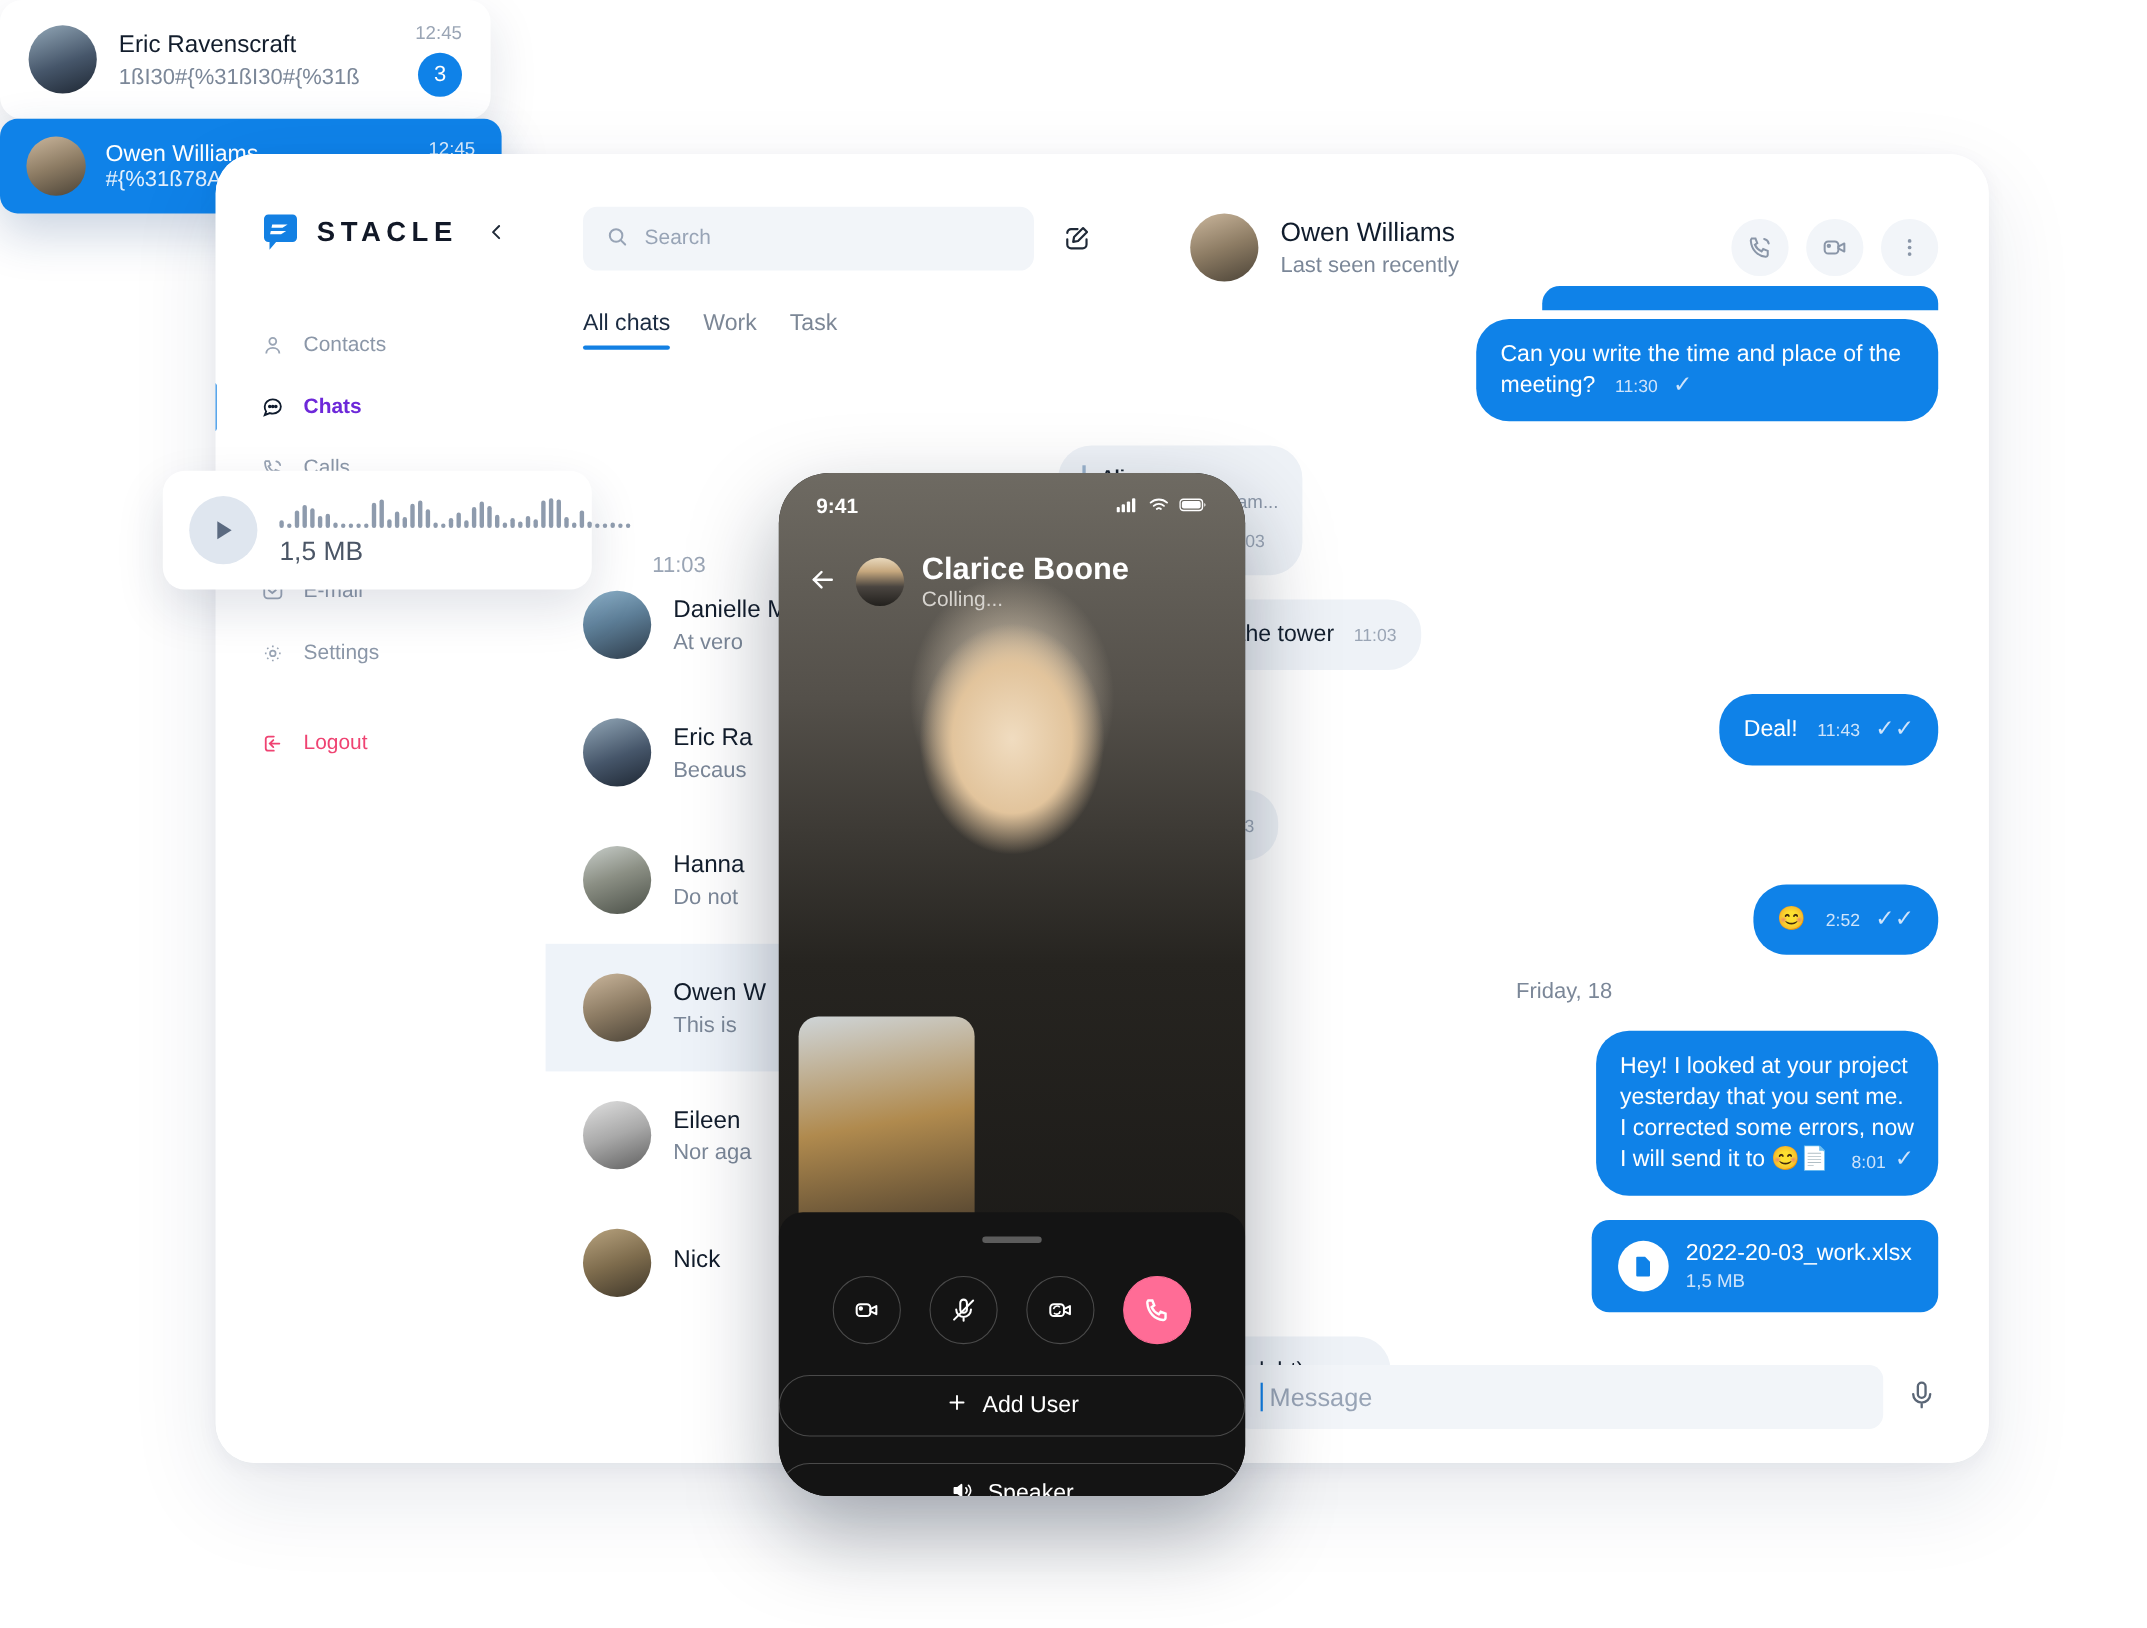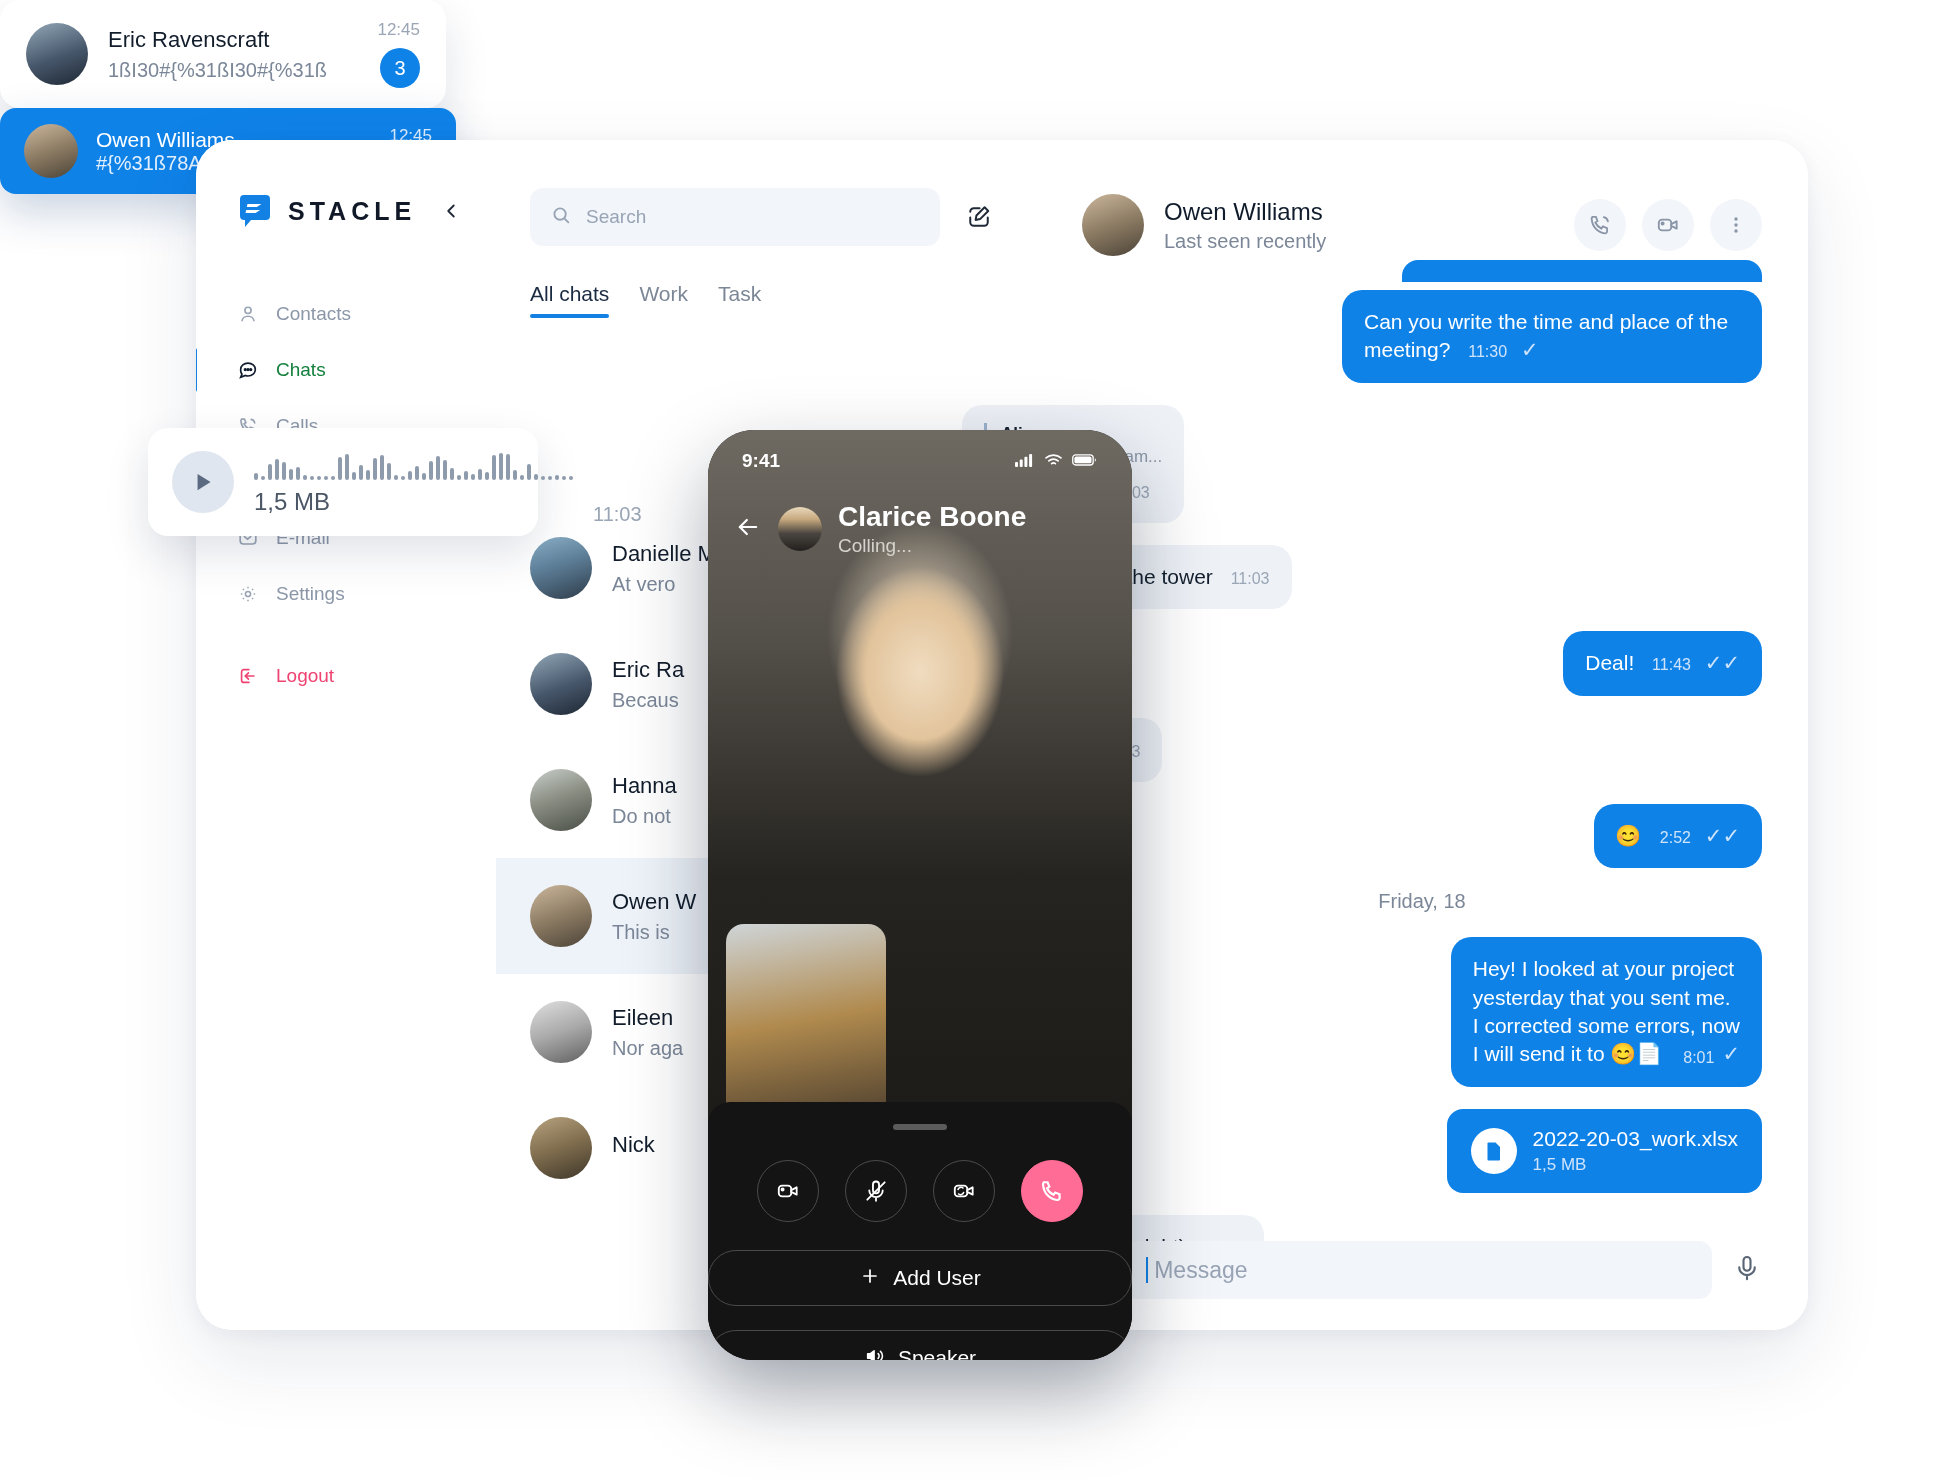--- a/index.html
+++ b/index.html
@@ -29,21 +29,21 @@
   .brand-logo { width: 38px; height: 38px; position: relative; }
   .brand-name {
     font-size: 25px; font-weight: 700; letter-spacing: 5px; color: #111827;
   }
   .brand-collapse { margin-left: 10px; color:#1f2937; display:flex; align-items:center; }
   .nav { margin-top: 52px; display: flex; flex-direction: column; }
   .nav-item {
     position: relative; display: flex; align-items: center; gap: 16px;
     height: 56px; padding-left: 40px; color: #8b97a8; font-size: 19px;
   }
-  .nav-item.active { color: #15803d; font-weight: 400; }
+  .nav-item.active { color: #6d28d9; font-weight: 700; }
   .nav-item.active .nav-ic { color:#0f1b2d; }
   .nav-item.active::before {
     content:""; position:absolute; left:-4px; top:6px; width:5px; height:44px;
     background:#1380e3; border-radius: 4px;
   }
   .nav-ic { width: 24px; height: 24px; display:flex; align-items:center; justify-content:center; color:#9aa5b5; }
   .nav-logout { color: #ef4372; margin-top: 26px; }
   .nav-logout .nav-ic { color:#ef4372; }
 
   
@@ -92,21 +92,21 @@
   .conv-actions { margin-left:auto; display:flex; gap: 16px; }
   .circ-btn {
     width: 52px; height:52px; border-radius:50%; background:#f2f5f9;
     display:flex; align-items:center; justify-content:center; color:#8a96a8;
   }
 
   .msgs { position:absolute; left:0; right:0; top:120px; bottom: 120px; padding: 0 46px; }
   .row { display:flex; margin-bottom: 22px; }
   .row.out { justify-content:flex-end; }
   .bub {
-    max-width: 420px; border-radius: 20px; padding: 18px 22px; font-size: 21px; line-height:1.35;
+    max-width: 420px; border-radius: 30px; padding: 18px 22px; font-size: 21px; line-height:1.35;
     position:relative;
   }
   .bub.in { background:#eef2f7; color:#14202f; }
   .bub.out { background:#0f82e8; color:#fff; }
   .bub .t { font-size: 16px; margin-left: 12px; vertical-align: baseline; }
   .bub.in .t { color:#9aa5b5; }
   .bub.out .t { color:#cfe4fb; }
   .tick { display:inline-block; margin-left:8px; color:#cfe4fb; }
   .daysep { text-align:center; color:#7b8798; font-size:20px; margin: 14px 0 24px; }
   .quote { border-left: 3px solid #9bb3cd; padding-left: 14px; margin-bottom: 8px; }

